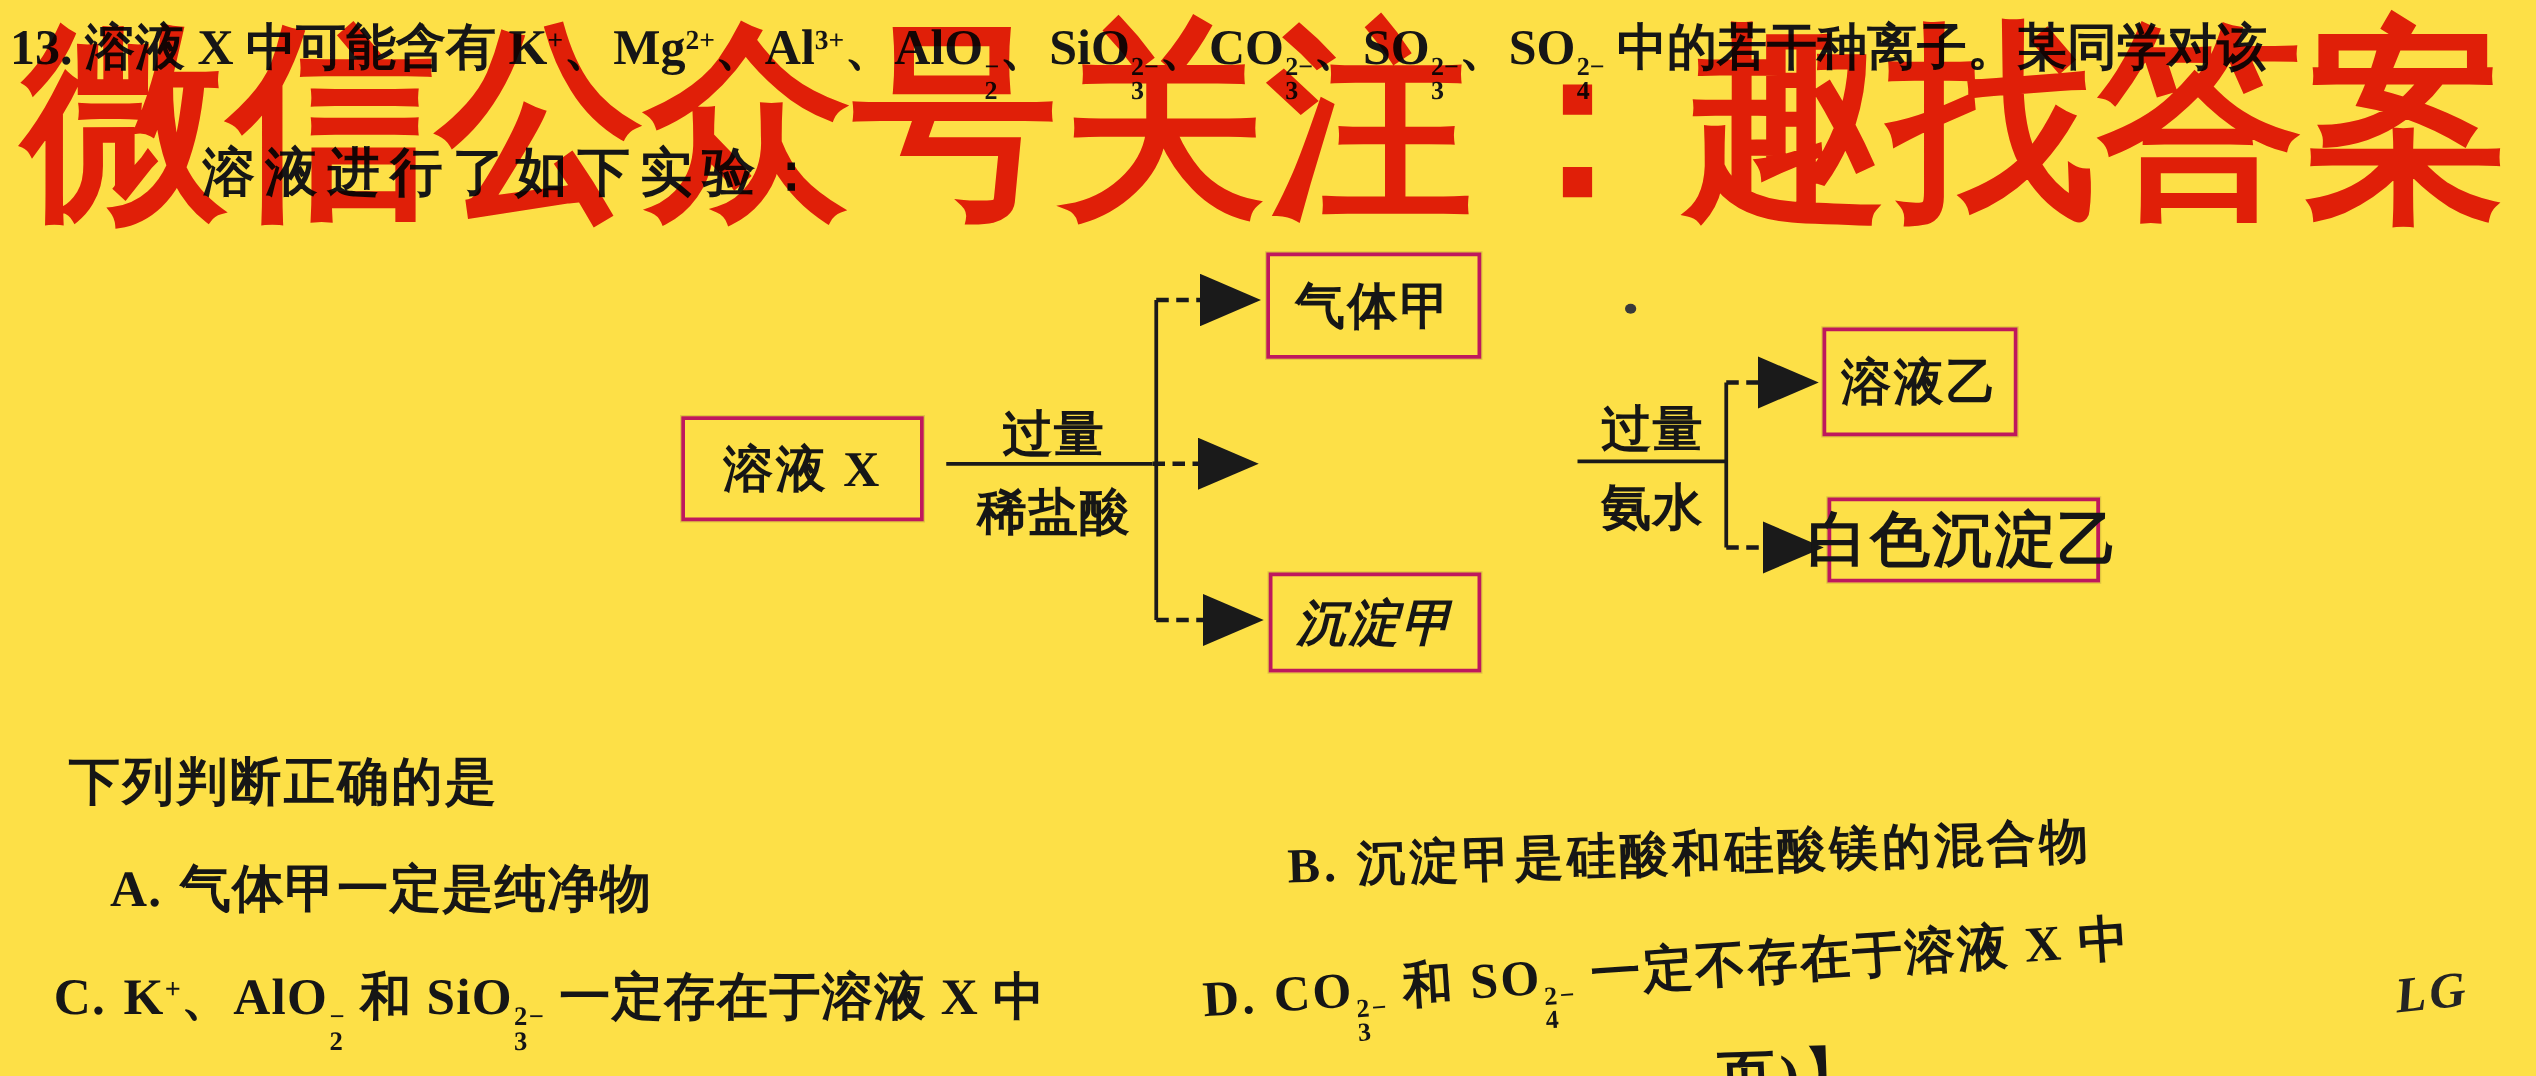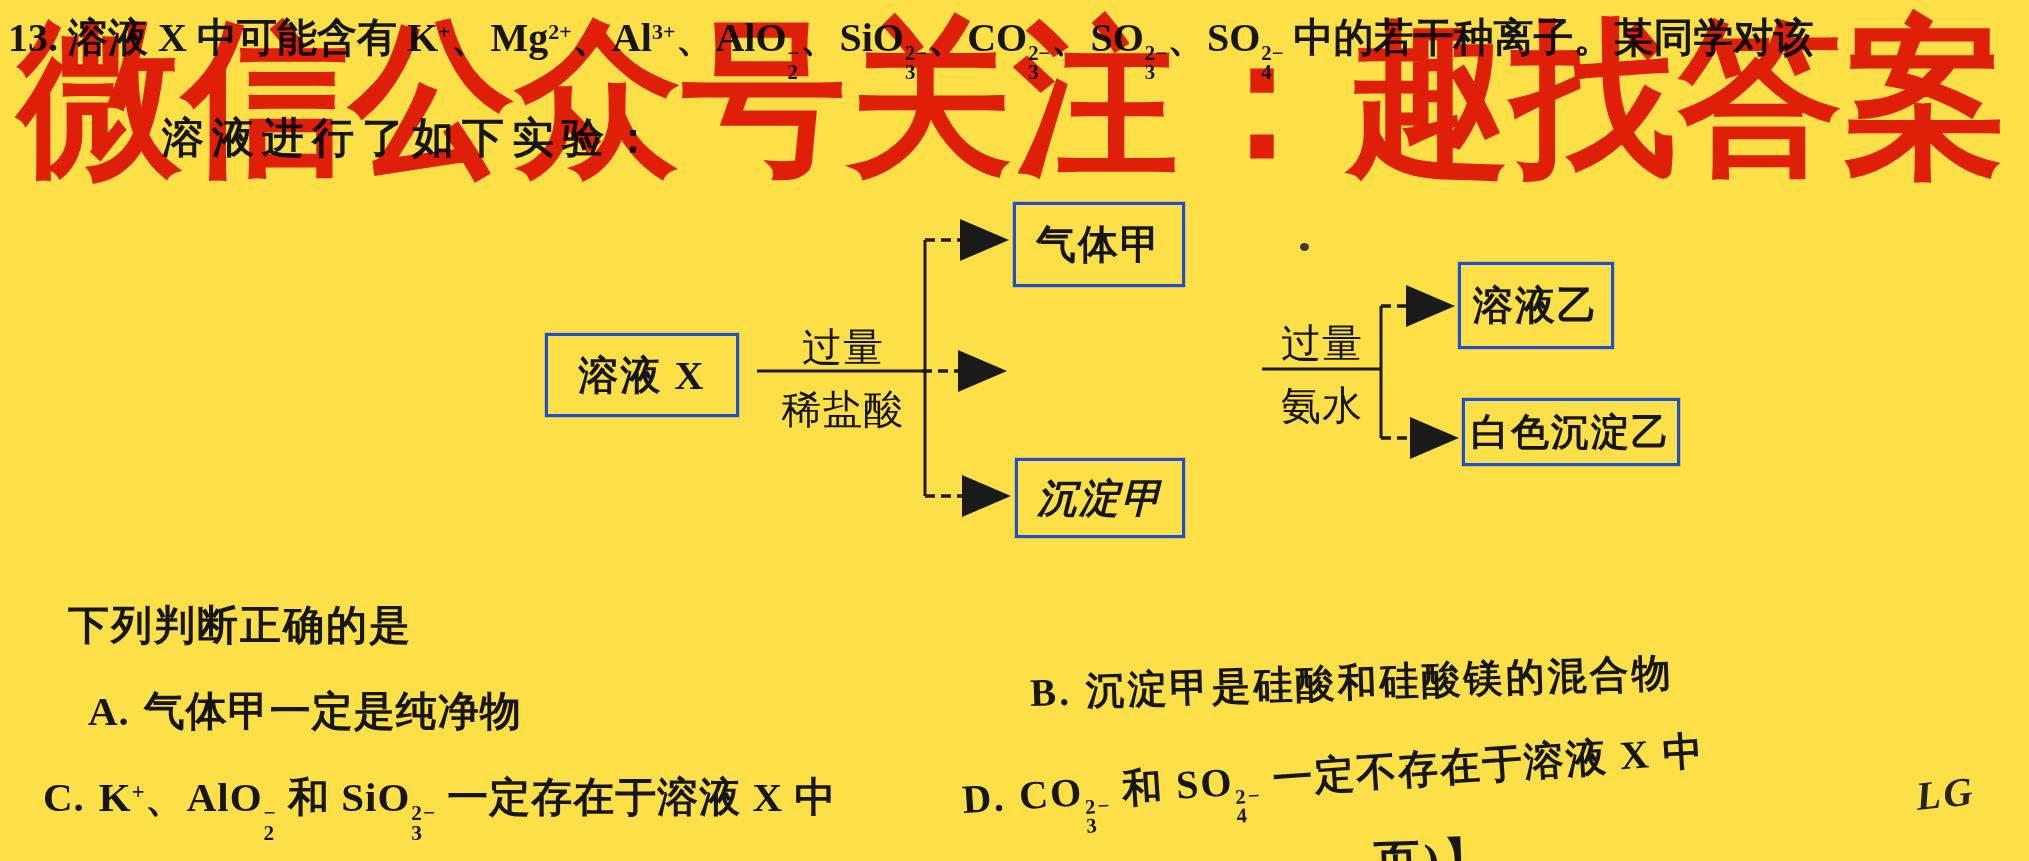--- a/index.html
+++ b/index.html
@@ -36,37 +36,37 @@
   .chem sup{font-size:0.55em;vertical-align:0.55em;letter-spacing:0;}
   .stack{
     display:inline-flex;flex-direction:column;align-items:flex-start;
     font-size:0.52em;line-height:0.95;vertical-align:-0.42em;margin-left:1px;
   }
   .stack .st-sup{display:block;}
   .stack .st-sub{display:block;}
   
   .flow-svg{position:absolute;left:0;top:0;pointer-events:none;}
   .fbox{
-    position:absolute;border:3px solid #1d4ed8;background:transparent;
+    position:absolute;border:3px solid #be185d;background:transparent;
     display:flex;align-items:center;justify-content:center;
     font-size:40px;font-weight:700;letter-spacing:2px;white-space:nowrap;
     box-shadow:0 0 0 1px rgba(20,20,20,0.12);
   }
   .flabel{
-    position:absolute;font-size:40px;font-weight:400;text-align:center;
+    position:absolute;font-size:40px;font-weight:700;text-align:center;
     white-space:nowrap;letter-spacing:1px;
   }
   .speck{
     position:absolute;width:9px;height:8px;border-radius:50%;
     background:#3a3a3a;
   }
   
   .prompt{
     position:absolute;left:55px;top:598px;
-    font-size:41px;font-weight:700;letter-spacing:2px;white-space:nowrap;margin-left:13px;
+    font-size:41px;font-weight:700;letter-spacing:2px;white-space:nowrap;
   }
   .opt{position:absolute;font-size:41px;font-weight:700;white-space:nowrap;}
   .opt .olabel{margin-right:14px;}
   .opt-a{left:88px;top:684px;letter-spacing:1px;text-align:center;}
   .opt-b{left:1030px;top:666px;font-size:39px;letter-spacing:3px;
          transform:rotate(-1.8deg);transform-origin:left center;}
   .opt-c{left:43px;top:770px;letter-spacing:1px;}
   .opt-d{left:963px;top:772px;font-size:40px;letter-spacing:2px;
          transform:rotate(-3.8deg);transform-origin:left center;}
   
@@ -132,21 +132,21 @@
 
     <line x1="1381" y1="306" x2="1448" y2="306" stroke="#1a1a1a" stroke-width="3.5" stroke-dasharray="10 6" marker-end="url(#ah)"></line>
 
     <line x1="1381" y1="438" x2="1452" y2="438" stroke="#1a1a1a" stroke-width="3.5" stroke-dasharray="10 6" marker-end="url(#ah)"></line>
   </svg>
 
   <div class="fbox" style="left:545px;top:333px;width:188px;height:78px;text-align:right;">溶液 X</div>
   <div class="fbox" style="left:1013px;top:202px;width:166px;height:79px;">气体甲</div>
   <div class="fbox" style="left:1015px;top:458px;width:164px;height:74px;font-style:italic;">沉淀甲</div>
   <div class="fbox" style="left:1458px;top:262px;width:150px;height:81px;">溶液乙</div>
-  <div class="fbox" style="left:1462px;top:398px;width:212px;height:62px;font-size:38px;">白色沉淀乙</div>
+  <div class="fbox" style="left:1462px;top:398px;width:212px;height:62px;font-size:48px;">白色沉淀乙</div>
 
   <div class="flabel" style="left:783px;top:320px;width:120px;">过量</div>
   <div class="flabel" style="left:773px;top:382px;width:140px;">稀盐酸</div>
   <div class="flabel" style="left:1262px;top:316px;width:120px;">过量</div>
   <div class="flabel" style="left:1262px;top:378px;width:120px;">氨水</div>
 
   <div class="speck" style="left:1300px;top:243px;"></div>
 
   <div class="prompt">下列判断正确的是</div>
 

